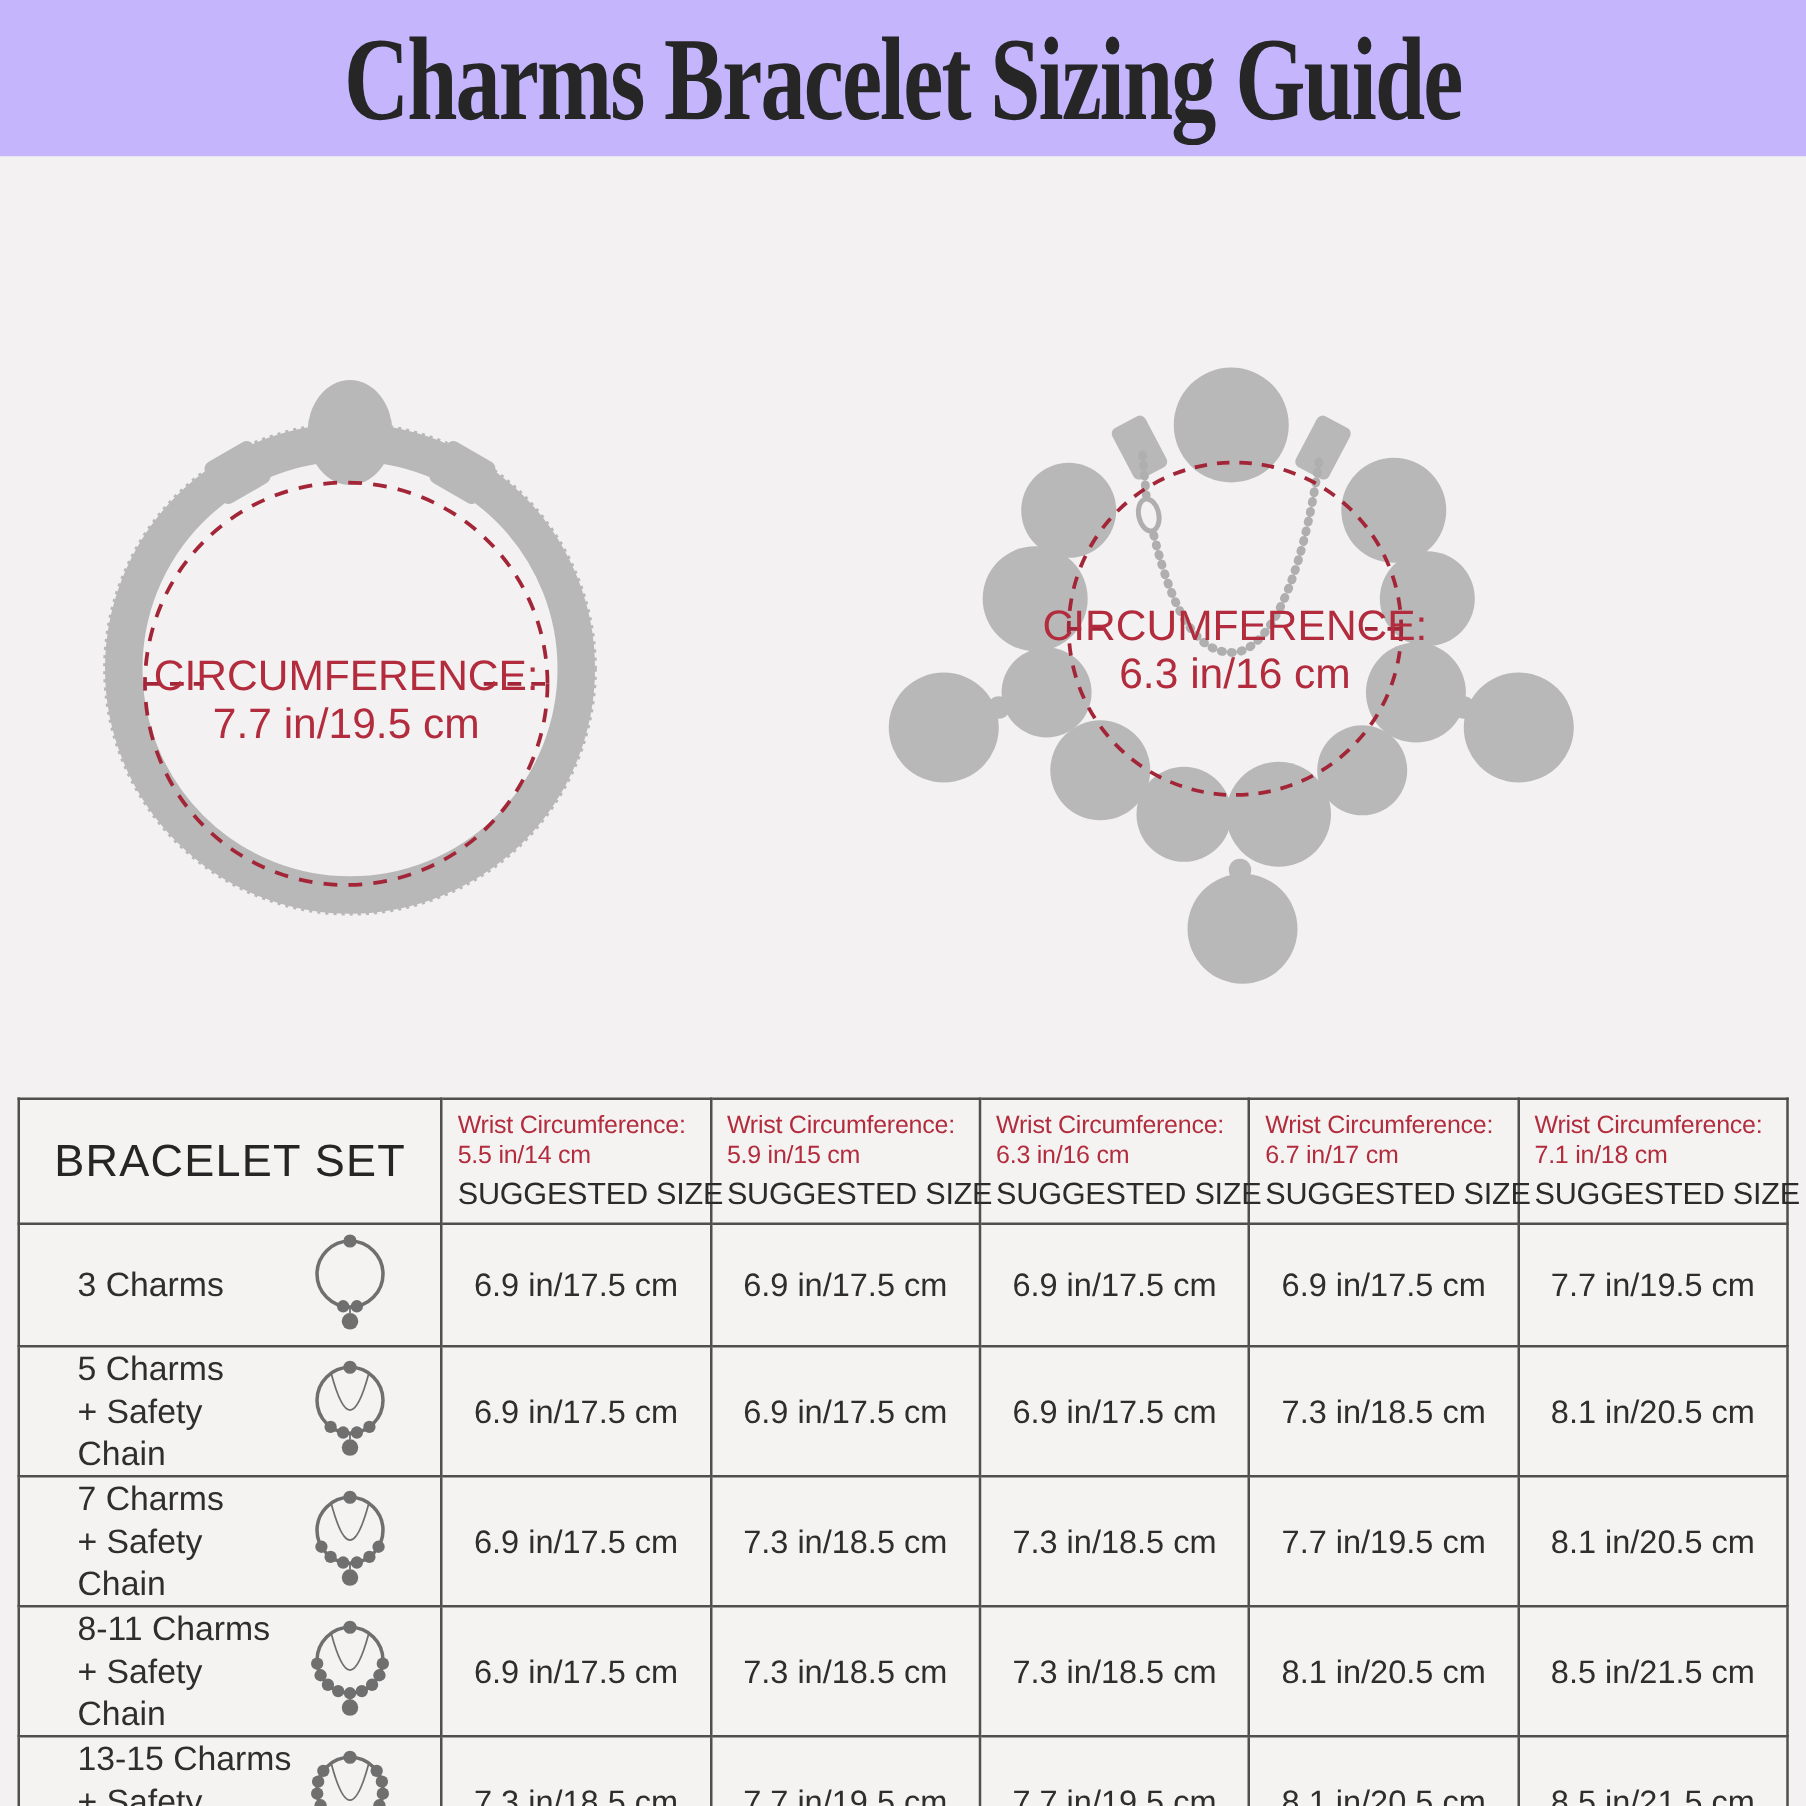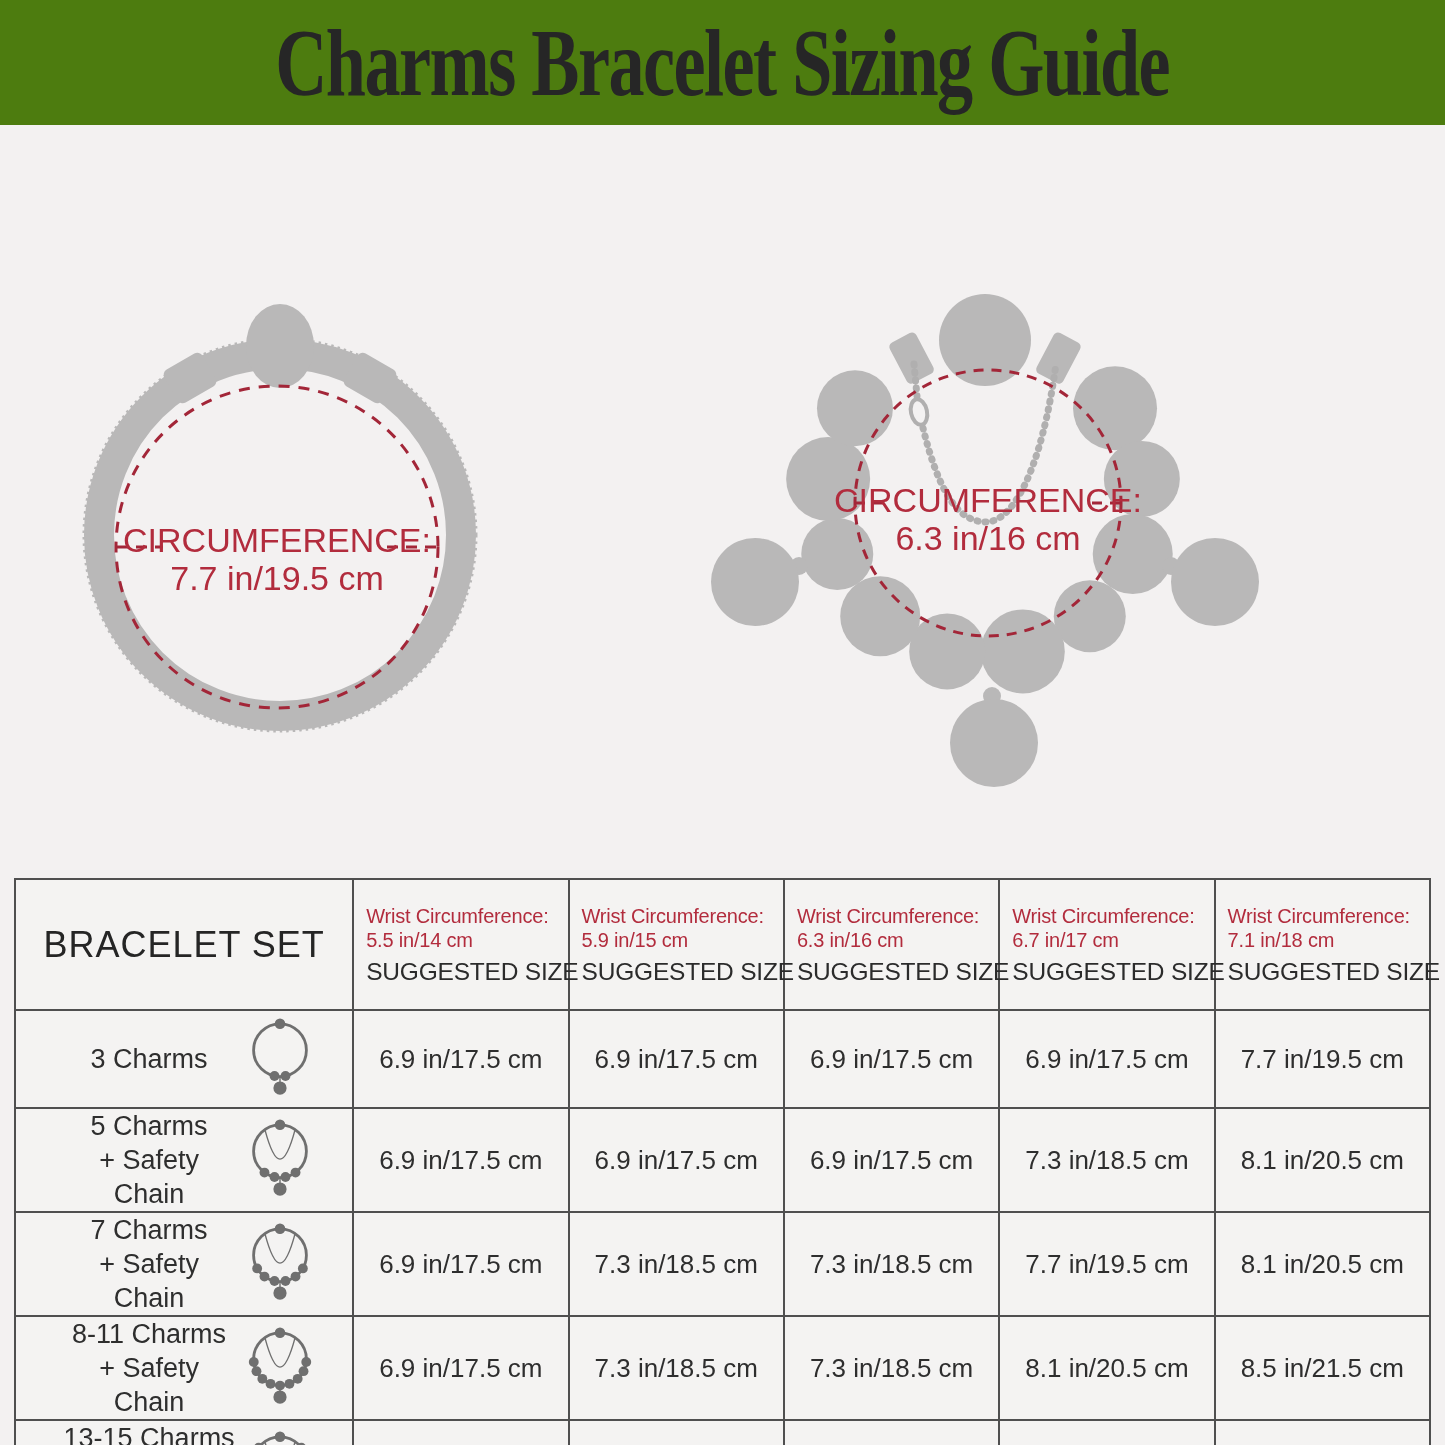--- a/index.html
+++ b/index.html
@@ -6,21 +6,21 @@
   body{
     width:1445px;height:1445px;overflow:hidden;
     background:#f3f1f1;
     font-family:"Liberation Sans", sans-serif;
     position:relative;
   }
   .page{position:absolute;inset:0;}
   
   .banner{
     position:absolute;top:0;left:0;width:100%;height:125px;
-    background:#4d7c0f;display:flex;align-items:center;justify-content:center;
+    background:#c4b5fd;display:flex;align-items:center;justify-content:center;
   }
   .title{
     margin:0;font-family:"Liberation Serif", serif;font-weight:600;
     font-size:95px;color:#262626;white-space:nowrap;
     transform:scaleX(0.76);letter-spacing:-2px;
   }
   
   .intro{position:absolute;top:146px;left:28px;right:16px;}
   .intro-line{
     font-size:29px;line-height:41px;color:#1e1e1e;white-space:nowrap;
@@ -36,38 +36,38 @@
   }
   
   .sizing-table{
     position:absolute;top:878px;left:14px;width:1417px;
     border-collapse:collapse;table-layout:fixed;
     border:2px solid #4f4f4f;background:#f4f3f2;
   }
   .sizing-table th,.sizing-table td{
     border:2px solid #4f4f4f;padding:0;vertical-align:middle;
   }
-  thead tr{height:131px;}
+  thead tr{height:100px;}
   tbody tr{height:91px;}
   .set-th{
     text-align:center;font-weight:400;font-size:36px;
     letter-spacing:1px;color:#252525;
   }
   .wrist-th{text-align:left;}
   .wrist-inner{padding:6px 20px 6px 12px;}
   .wrist-red{
     color:#b22c3d;font-size:20px;line-height:24px;font-weight:400;
     letter-spacing:-0.2px;white-space:nowrap;
   }
   .suggested{
     color:#2b2b2b;font-size:24.5px;margin-top:6px;font-weight:400;
     letter-spacing:-0.2px;white-space:nowrap;
   }
   .set-cell{display:flex;align-items:center;width:100%;height:100%;}
-  .set-label{flex:1;padding-left:46px;font-size:27px;line-height:34px;color:#2e2e2e;text-align:center;}
+  .set-label{flex:1;padding-left:46px;font-size:27px;line-height:34px;color:#2e2e2e;}
   .row-icon{width:88px;height:96px;margin-right:28px;flex:0 0 auto;}
   .val{text-align:center;font-size:26px;color:#2e2e2e;}
 </style>
 </head>
 <body>
 
 <div class="page">
 
   <header class="banner">
     <h1 class="title">Charms Bracelet Sizing Guide</h1>

